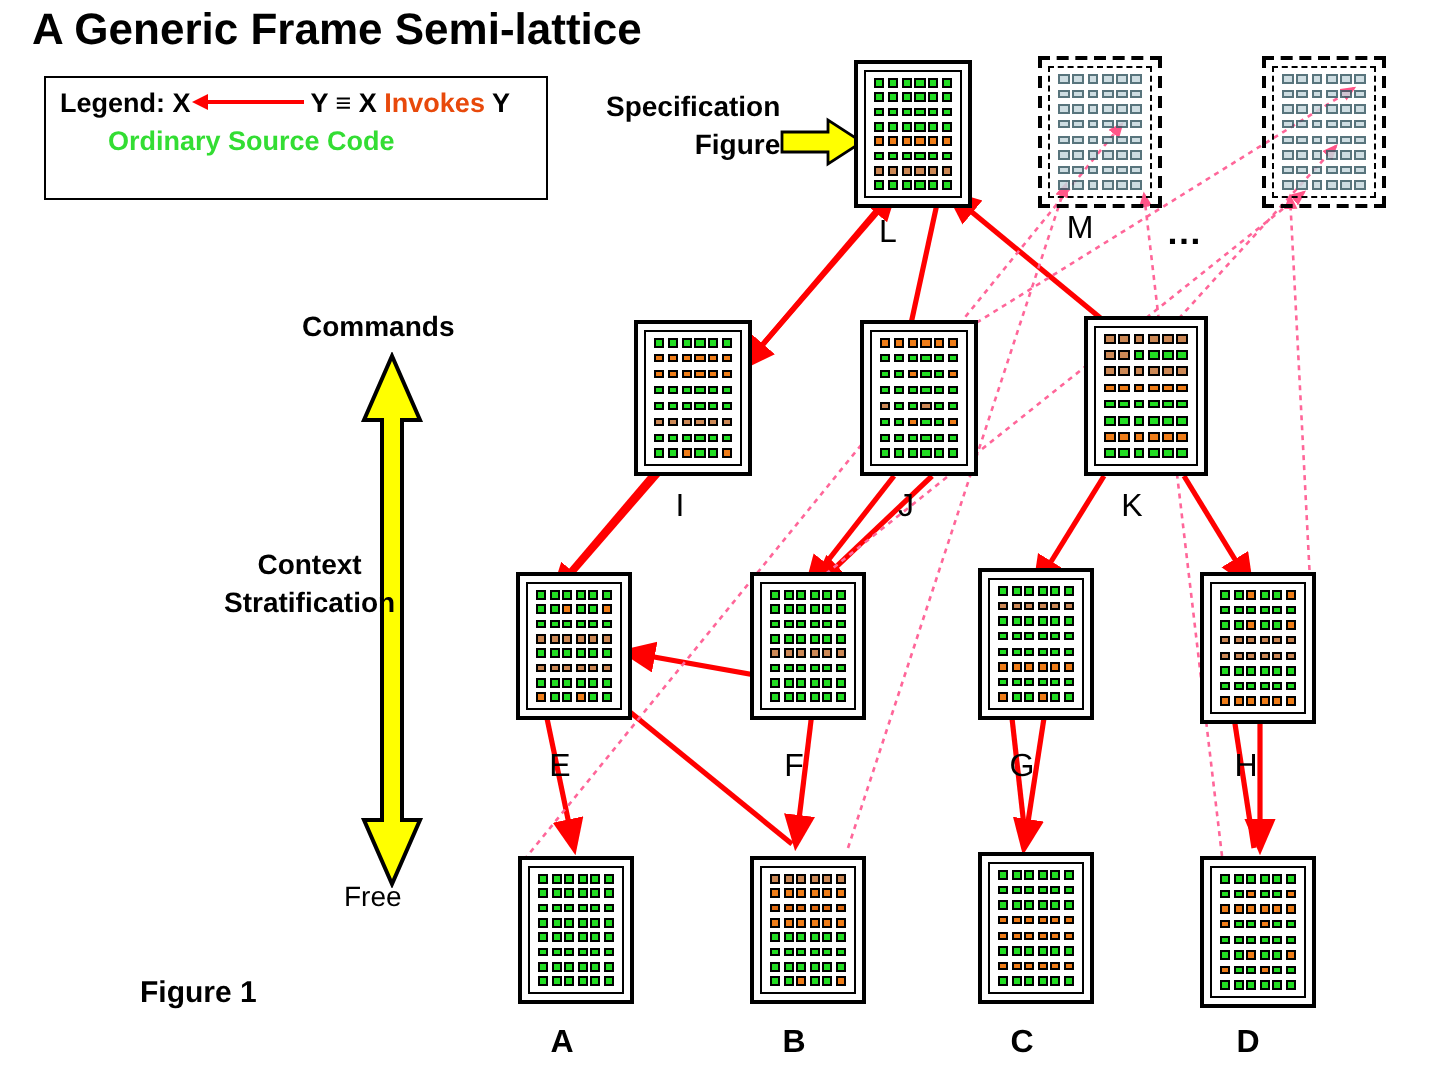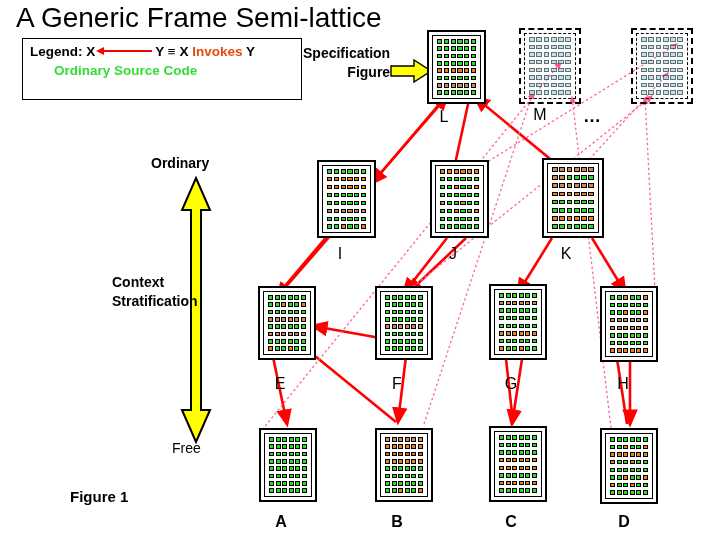--- a/index.html
+++ b/index.html
@@ -16,33 +16,33 @@
     height: 540px;
     background: #ffffff;
     overflow: hidden;
   }
 
   
   #title {
     position: absolute;
     left: 16px;
     top: 2px;
-    font-size: 28px;
-    font-weight: 400;
+    font-size: 22px;
+    font-weight: 700;
     color: #000000;
     letter-spacing: 0px;
     white-space: nowrap;
   }
 
   
   #legend {
     position: absolute;
     left: 22px;
     top: 38px;
-    width: 280px;
+    width: 252px;
     height: 62px;
     border: 1.5px solid #000000;
     background: #ffffff;
     box-sizing: border-box;
     padding: 3px 6px 18px 7px;
   }
   .legend-line {
     font-size: 13.5px;
     font-weight: bold;
     line-height: 19px;
@@ -125,20 +125,21 @@
     white-space: nowrap;
   }
   #label-context {
     position: absolute;
     left: 112px;
     top: 273px;
     font-size: 14px;
     font-weight: bold;
     color: #000;
     line-height: 19px;
+    text-align: center;
     white-space: nowrap;
   }
 
   
   #figure-caption {
     position: absolute;
     left: 45px;
     top: 488px;
     font-size: 15px;
     font-weight: bold;
@@ -244,21 +245,21 @@
   </div>
 
   <div id="spec-caption">
     <div>Specification</div>
     <div>Figure</div>
   </div>
   <svg id="spec-arrow" viewBox="0 0 42 26">
     <polygon points="1,8 24,8 24,2 41,13 24,24 24,18 1,18" fill="#ffff00" stroke="#000000" stroke-width="1.4"></polygon>
   </svg>
 
-  <div id="label-sensitive">Ordinary</div>
+  <div id="label-sensitive">Commands</div>
   <svg id="strat-arrow" viewBox="0 0 32 268">
     <polygon points="16,2 30,34 21,34 21,234 30,234 16,266 2,234 11,234 11,34 2,34" fill="#ffff00" stroke="#000000" stroke-width="2" stroke-linejoin="miter"></polygon>
   </svg>
   <div id="label-context">
     <div>Context</div>
     <div>Stratification</div>
   </div>
   <div id="label-free">Free</div>
 
   <div id="ellipsis">…</div>

